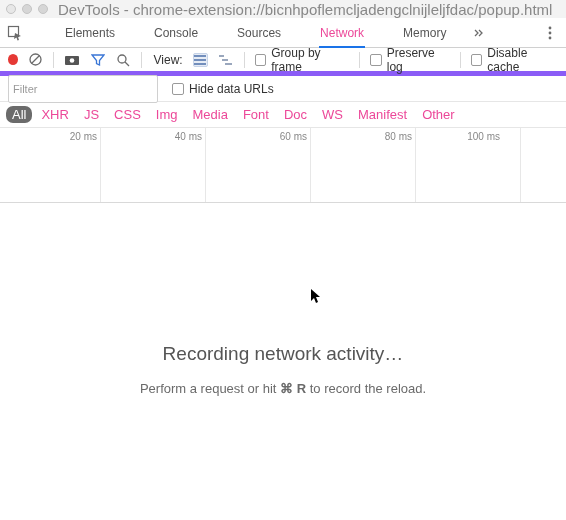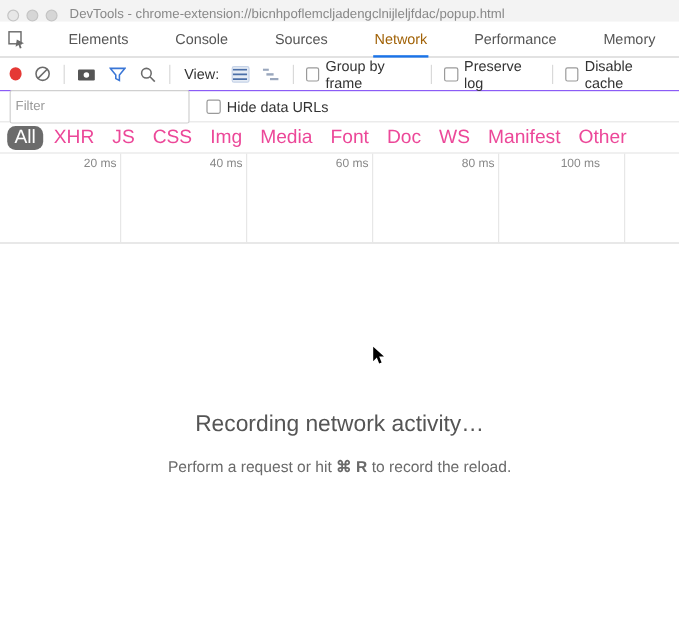--- a/index.html
+++ b/index.html
@@ -1,54 +1,54 @@
 <!DOCTYPE html>
 <html><head>
 <meta charset="utf-8">
 <style>
   * { margin: 0; padding: 0; box-sizing: border-box; font-family: -apple-system, BlinkMacSystemFont, "Segoe UI", Helvetica, Arial, sans-serif; }
   body { width: 566px; height: 520px; background: #fff; overflow: hidden; color: #333; }
 
   
-  .titlebar { height: 18px; display:flex; align-items:flex-end; padding: 0 6px; background:#f3f3f3; font-size:11px; color:#888; }
+  .titlebar { height: 18px; display:flex; align-items:center; padding: 0 6px; background:#f3f3f3; font-size:15px; color:#888; }
   .traffic { display:flex; gap:6px; margin-right:10px; }
   .traffic span { width:10px; height:10px; border-radius:50%; background:#d6d6d6; border:1px solid #c4c4c4; }
   .traffic span:first-child { background:#e7e7e7; }
 
   
   .tabsrow { height:30px; display:flex; align-items:center; border-bottom:1px solid #d0d0d0; padding:0 6px; gap:6px; }
   .inspect-icon { width:18px; height:18px; display:flex; align-items:center; justify-content:center; }
   .inspect-icon svg { display:block; }
   .tabs { display:flex; align-items:center; height:100%; margin-left:10px; gap:13px;text-align:right; }
   .tab { padding:0 13px; height:100%; display:flex; align-items:center; font-size:12px; color:#555; cursor:default; position:relative; }
-  .tab.active { color:#a16207; }
+  .tab.active { color:#ec4899; }
   .tab.active::after { content:""; position:absolute; left:12px; right:12px; bottom:-1px; height:2px; background:#1a73e8; }
   .tabs-overflow { margin-left:4px; width:20px; height:20px; display:flex; align-items:center; justify-content:center; }
   .menu-dots { margin-left:auto; width:20px; height:20px; display:flex; align-items:center; justify-content:center; }
   .spacer6 { width:6px; }
 
   
-  .toolbar { height:28px; display:flex; align-items:center; padding:0 8px; gap:10px; border-bottom:1px solid #8b5cf6; font-size:12px; color:#333; }
+  .toolbar { height:28px; display:flex; align-items:center; padding:0 8px; gap:10px; border-bottom:5px solid #8b5cf6; font-size:12px; color:#333; }
   .rec-dot { width:11px; height:11px; border-radius:50%; background:#e53935; }
   .tool-icon { width:16px; height:16px; display:flex; align-items:center; justify-content:center; }
   .tool-icon svg { display:block; }
   .tool-divider { width:1px; height:16px; background:#d9d9d9; }
   .view-label { margin-left:2px; }
   .view-toggle { width:16px; height:14px; display:flex; align-items:center; justify-content:center; background:#e6ecf5; border:1px solid #c6d3e8; border-radius:2px; }
   .view-toggle.inactive { background:transparent; border-color:transparent; }
   .chk { display:flex; align-items:center; gap:5px; }
   .chk .box { width:12px; height:12px; border:1px solid #9a9a9a; border-radius:2px; background:#fff; }
 
   
   .filterrow { height:26px; display:flex; align-items:center; padding:0 8px; gap:14px; border-bottom:1px solid #e6e6e6; font-size:12px; }
   .filter-input { width:150px; height:18px; border:1px solid #d0d0d0; border-radius:2px; padding:13px 4px; font-size:11px; color:#333; background:#fff; }
   .filter-input::placeholder { color:#9a9a9a; }
 
   
-  .typesrow { height:26px; display:flex; align-items:center; padding:0 6px; gap:3px; border-bottom:1px solid #e6e6e6; font-size:16px; }
+  .typesrow { height:26px; display:flex; align-items:center; padding:0 6px; gap:3px; border-bottom:1px solid #e6e6e6; font-size:13px; }
   .pill { padding:1px 6px; border-radius:7px; color:#ec4899; }
   .pill.active { background:#6b6b6b; color:#fff; }
 
   
   .timeline { position:relative; height:75px; border-bottom:1px solid #d9d9d9; }
   .tl-tick { position:absolute; top:0; bottom:0; width:1px; background:#e7e7e7; }
   .tl-label { position:absolute; top:3px; font-size:10px; color:#888; transform:translateX(-100%); padding-right:3px; white-space:nowrap; }
 
   
   .centerArea { position:relative; height:310px; }
@@ -78,21 +78,20 @@
         <rect x="1.5" y="1.5" width="10" height="10" fill="none" stroke="#6b6b6b" stroke-width="1.2"></rect>
         <path d="M8 8 L14 11 L11 12 L12 15 L10.5 15.5 L9.5 12.5 L7 14 Z" fill="#6b6b6b"></path>
       </svg>
   </div>
   <div class="spacer6"></div>
   <div class="tabs">
     <div class="tab">Elements</div>
     <div class="tab">Console</div>
     <div class="tab">Sources</div>
     <div class="tab active">Network</div>
-    <div class="tab">Performance</div>
     <div class="tab">Memory</div>
   </div>
   <div class="tabs-overflow chevrons">
     <svg width="14" height="14" viewBox="0 0 14 14">
         <path d="M3 4 L6 7 L3 10" fill="none" stroke="#6b6b6b" stroke-width="1.3"></path>
         <path d="M7 4 L10 7 L7 10" fill="none" stroke="#6b6b6b" stroke-width="1.3"></path>
       </svg>
   </div>
   <div class="menu-dots dots">
     <svg width="4" height="14" viewBox="0 0 4 14">

